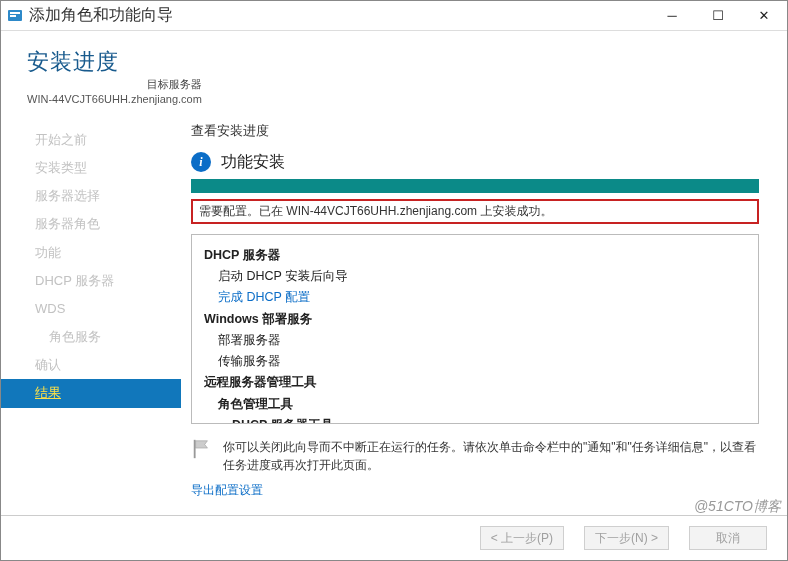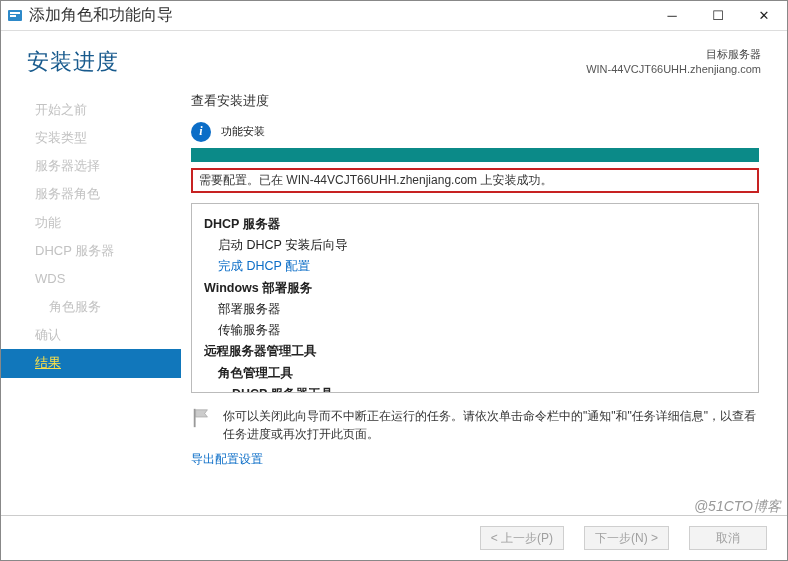--- a/index.html
+++ b/index.html
@@ -5,38 +5,38 @@
 * { margin: 0; padding: 0; box-sizing: border-box; font-family: "Microsoft YaHei", "Segoe UI", sans-serif; }
 body { background: #fff; }
 .window { width: 788px; height: 561px; border: 1px solid #888; background: #fff; position: relative; display: flex; flex-direction: column; }
 .titlebar { height: 30px; display: flex; align-items: center; border-bottom: 1px solid #ddd; }
 .titlebar-icon { width: 16px; height: 16px; margin: 0 6px; }
 .titlebar-icon svg { width:16px; height:16px; }
 .titlebar-title { font-size: 16px; color: #333; flex: 1; }
 .winbtns { display: flex; height: 100%; }
 .winbtn { width: 46px; display: flex; align-items: center; justify-content: center; font-size: 13px; color: #222; cursor: pointer; }
 
-.header-area { padding: 16px 26px 6px 26px; display:flex; justify-content:space-between; align-items:flex-start; }
+.header-area { padding: 16px 26px 6px 26px; display:flex; justify-content:space-between; align-items:flex-start;flex-direction:column; }
 .page-title { font-size: 22px; color: #185a8d; font-weight: 300; letter-spacing: 1px; }
 .target-box { text-align:right; font-size:11px; color:#555; line-height:1.4; }
 .target-box .lbl { color:#444; }
 
 .body-area { flex:1; display:flex; overflow:hidden; padding: 4px 0 0 0; }
 
 .sidebar { width: 180px; padding: 8px 0; }
 .side-item { font-size: 13px; color: #c2c2c2; padding: 5px 10px 5px 34px; cursor: default; line-height:1.4; }
 .side-item.indent { padding-left: 48px; }
 .side-item.selected { background: #1177bb; color: #fde047; text-decoration: underline; }
 
 .main { flex:1; padding: 4px 28px 0 10px; display:flex; flex-direction:column; overflow:hidden; }
 .main-heading { font-size:13px; color:#333; margin-bottom:8px; }
 
 .status-row { display:flex; align-items:center; gap:10px; margin: 4px 0 6px 0; }
 .info-badge { width:20px; height:20px; border-radius:50%; background:#0b6dc7; color:#fff; display:flex; align-items:center; justify-content:center; font-size:12px; font-weight:bold; font-style:italic; font-family: Georgia, serif; }
-.status-text { font-size:11px; color:#222; }
+.status-text { font-size:16px; color:#222; }
 
 .progressbar { height:14px; background:#0b8a88; margin-bottom:6px; }
 
 .highlighted-msg { border:2px solid #c72222; padding:2px 6px; font-size:12px; color:#333; margin-bottom:10px; }
 
 .results-box { border:1px solid #bbb; padding:10px 12px; font-size:12.5px; color:#222; line-height:1.7; flex:0 0 auto; height:190px; overflow:auto; }
 .results-box .b { font-weight:bold; }
 .results-box .lvl1 { padding-left: 14px; }
 .results-box .lvl2 { padding-left: 28px; }
 .results-box .link { color:#0b6dc7; cursor:pointer; }

